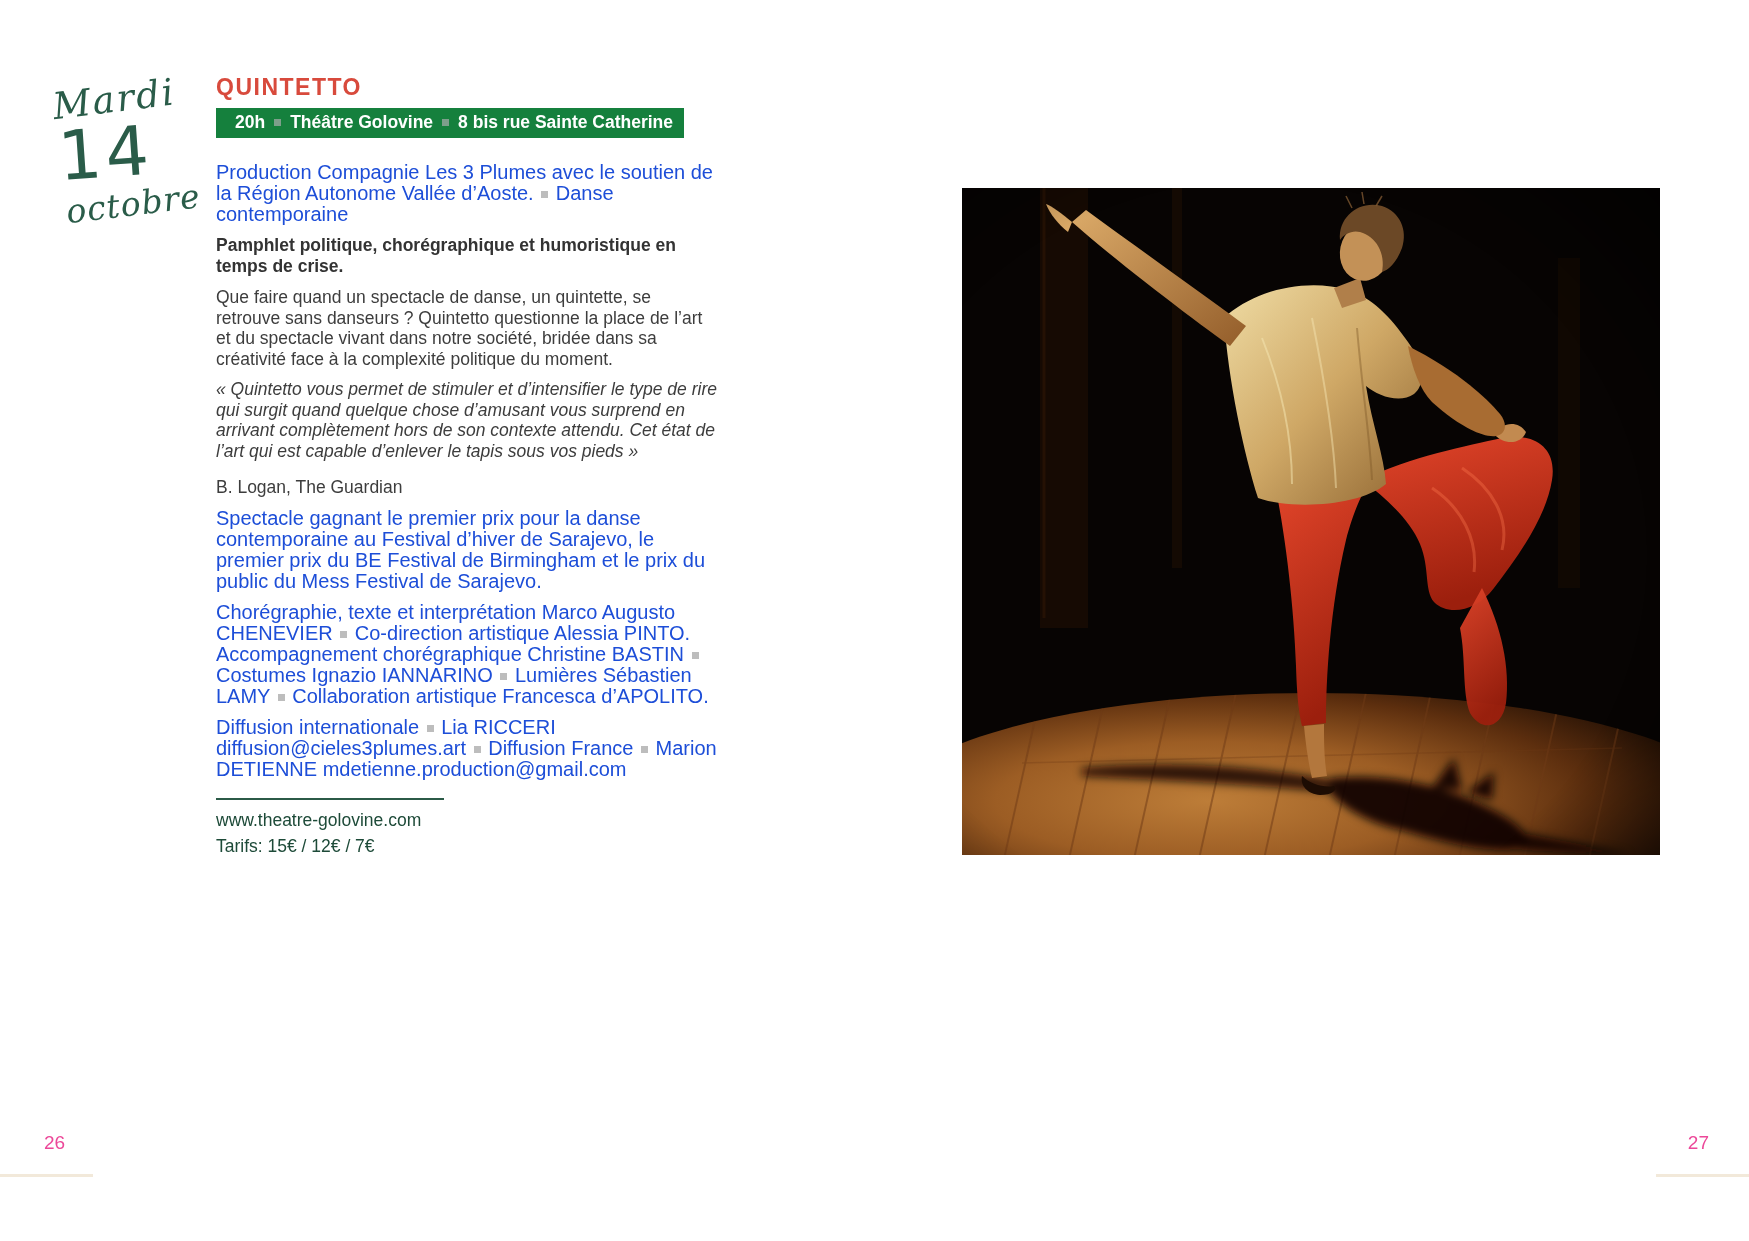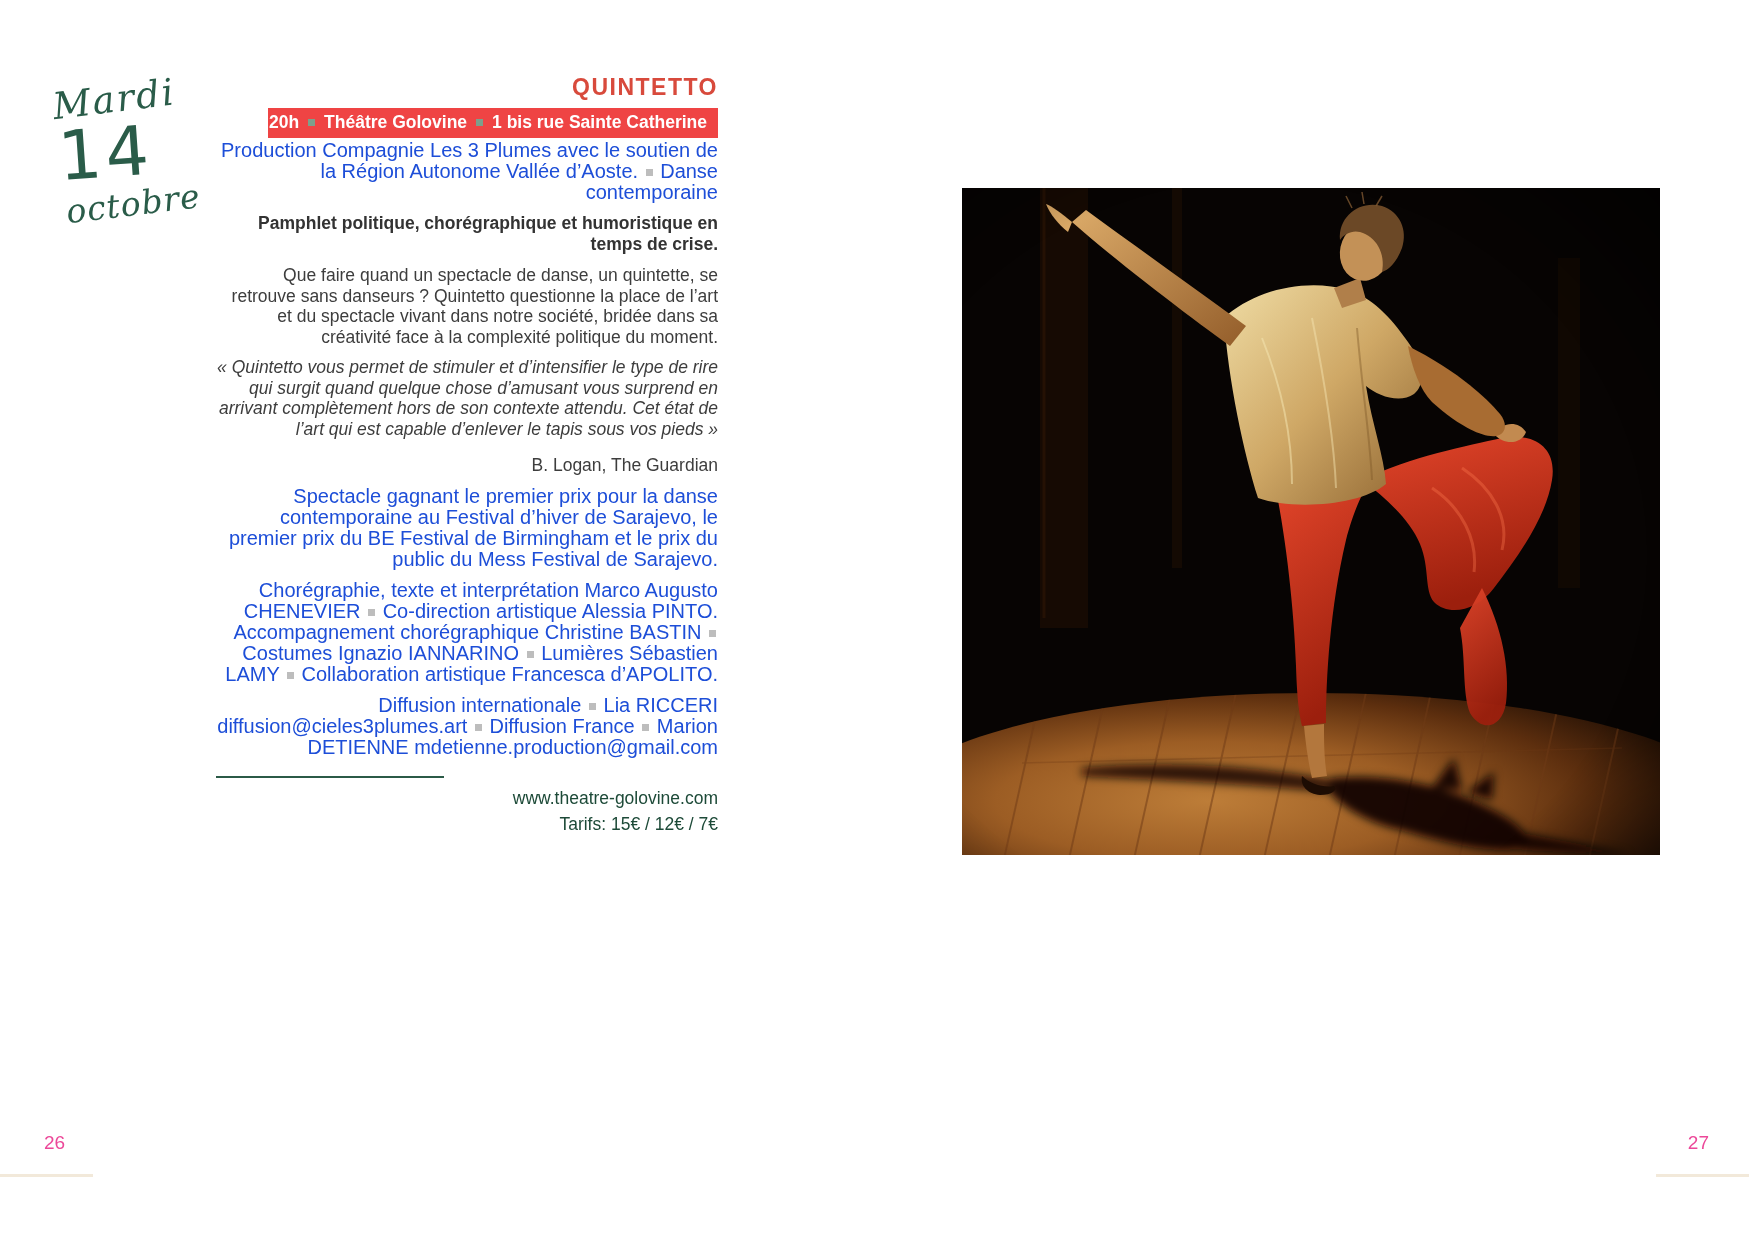--- a/index.html
+++ b/index.html
@@ -8,24 +8,24 @@
     background:#ffffff;
     font-family:"Liberation Sans",sans-serif;
     -webkit-font-smoothing:antialiased;
   }
   
   .date-badge{position:absolute;left:56px;top:76px;width:150px;color:#2a5c49;transform:rotate(-4deg);}
   .dw{font-family:"DejaVu Serif",serif;font-style:italic;font-size:37px;letter-spacing:2px;transform:rotate(-3deg);}
   .dd{font-size:68px;font-weight:400;line-height:.92;letter-spacing:4px;margin:2px 0 0 2px;font-family:"DejaVu Sans",sans-serif;}
   .dm{font-family:"DejaVu Serif",serif;font-style:italic;font-size:33px;letter-spacing:1px;margin:0 0 0 6px;transform:rotate(-3deg);}
   
-  .main-col{position:absolute;left:216px;top:74px;width:502px;text-align:right;}
+  .main-col{position:absolute;left:216px;top:74px;width:502px;}
   .title{margin:0 0 8px 0;font-size:23px;line-height:26px;font-weight:bold;letter-spacing:1.5px;color:#d84a3c;}
-  .banner{display:inline-flex;align-items:center;gap:9px;background:#ef4444;color:#ffffff;
-          font-weight:bold;font-size:17.5px;padding:4px 11px 5px 1px;margin:0 0 2px 0;}
+  .banner{display:inline-flex;align-items:center;gap:9px;background:#15803d;color:#ffffff;
+          font-weight:bold;font-size:17.5px;padding:4px 11px 5px 19px;margin:0 0 24px 0;}
   .sqg{display:inline-block;width:7px;height:7px;background:#7d9f8b;flex:0 0 auto;}
   p{margin:0 0 10px 0;}
   .gray{color:#1d4ed8;font-size:20px;line-height:21px;}
   .headline{color:#333333;font-weight:bold;font-size:17.5px;line-height:21px;}
   .body{color:#3d3d3d;font-size:17.5px;line-height:20.5px;}
   .quote{font-style:italic;margin-bottom:16px;}
   .attribution{margin-top:0;}
   .sq{display:inline-block;width:7px;height:7px;background:#bdbdbd;margin:0 2px;vertical-align:2px;}
   .rule{width:228px;border-top:2px solid #2b5a47;margin:18px 0 10px 0;}
   .contact{color:#1d4a38;font-size:17.5px;line-height:20px;}
@@ -53,21 +53,21 @@
   </div>
 
   <div class="main-col">
     <h1 class="title">QUINTETTO</h1>
 
     <div class="banner">
       <span>20h</span>
       <span class="sqg"></span>
       <span>Théâtre Golovine</span>
       <span class="sqg"></span>
-      <span>1 bis rue Sainte Catherine</span>
+      <span>8 bis rue Sainte Catherine</span>
     </div>
 
     <p class="gray">Production Compagnie Les 3 Plumes avec le soutien de la Région Autonome Vallée d’Aoste. <span class="sq"></span> Danse contemporaine</p>
     <p class="headline">Pamphlet politique, chorégraphique et humoristique en temps de crise.</p>
     <p class="body">Que faire quand un spectacle de danse, un quintette, se retrouve sans danseurs ? Quintetto questionne la place de l’art et du spectacle vivant dans notre société, bridée dans sa créativité face à la complexité politique du moment.</p>
     <p class="body quote">« Quintetto vous permet de stimuler et d’intensifier le type de rire qui surgit quand quelque chose d’amusant vous surprend en arrivant complètement hors de son contexte attendu. Cet état de l’art qui est capable d’enlever le tapis sous vos pieds »</p>
     <p class="body attribution">B. Logan, The Guardian</p>
     <p class="gray">Spectacle gagnant le premier prix pour la danse contemporaine au Festival d’hiver de Sarajevo, le premier prix du BE Festival de Birmingham et le prix du public du Mess Festival de Sarajevo.</p>
     <p class="gray">Chorégraphie, texte et interprétation Marco Augusto CHENEVIER <span class="sq"></span> Co-direction artistique Alessia PINTO. Accompagnement chorégraphique Christine BASTIN <span class="sq"></span> Costumes Ignazio IANNARINO <span class="sq"></span> Lumières Sébastien LAMY <span class="sq"></span> Collaboration artistique Francesca d’APOLITO.</p>
     <p class="gray">Diffusion internationale <span class="sq"></span> Lia RICCERI diffusion@cieles3plumes.art <span class="sq"></span> Diffusion France <span class="sq"></span> Marion DETIENNE mdetienne.production@gmail.com</p>

